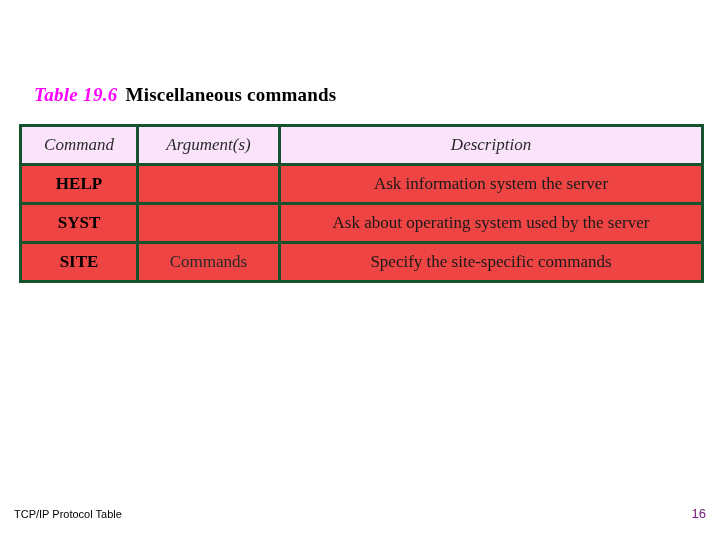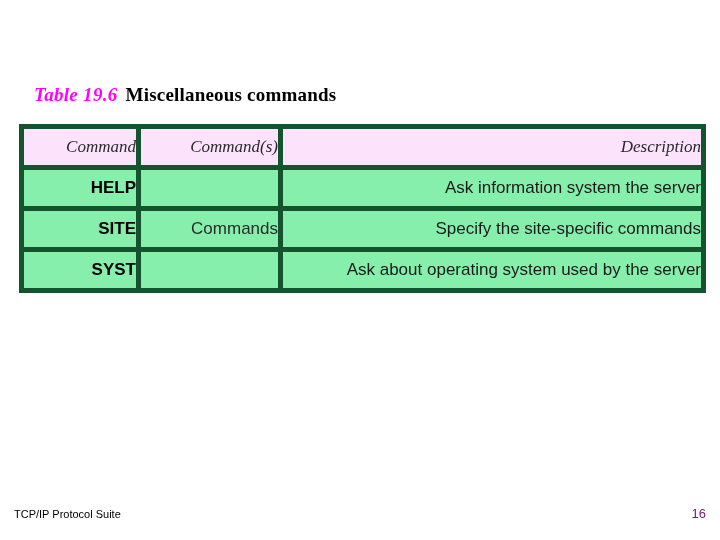--- a/index.html
+++ b/index.html
@@ -44,40 +44,39 @@
   }
   table.cmd-table {
     position: absolute;
     left: 19px;
     top: 124px;
     width: 682px;
     border-collapse: collapse;
     table-layout: fixed;
   }
   table.cmd-table td, table.cmd-table th {
-    border: 5px solid #14532d;
+    border: 3px solid #14532d;
     padding: 0;
     margin: 0;
-    text-align: right;
   }
   thead th {
     background: #fbe4fb;
     height: 36px;
     font-family: "Liberation Serif", serif;
     font-style: italic;
     font-weight: normal;
     font-size: 17px;
     color: #2a2a2a;
     text-align: center;
     vertical-align: middle;
   }
   tbody td {
-    background: #86efac;
+    background: #ef4444;
     height: 36px;
-    font-family: Liberation Sans, sans-serif;
+    font-family: Liberation Serif, serif;
     font-size: 17px;
     color: #000000;
     text-align: center;
     vertical-align: middle;
   }
   tbody td.col-command {
     font-weight: bold;
     font-size: 17px;
   }
   tbody td.col-arg {
@@ -121,39 +120,39 @@
 
   <table class="cmd-table">
     <colgroup>
       <col class="col-w-command">
       <col class="col-w-arg">
       <col class="col-w-desc">
     </colgroup>
     <thead>
       <tr>
         <th>Command</th>
-        <th>Command(s)</th>
+        <th>Argument(s)</th>
         <th>Description</th>
       </tr>
     </thead>
     <tbody>
       <tr>
         <td class="col-command">HELP</td>
         <td class="col-arg"></td>
         <td class="col-desc">Ask information system the server</td>
       </tr>
       <tr>
+        <td class="col-command">SYST</td>
+        <td class="col-arg"></td>
+        <td class="col-desc">Ask about operating system used by the server</td>
+      </tr>
+      <tr>
         <td class="col-command">SITE</td>
         <td class="col-arg">Commands</td>
         <td class="col-desc">Specify the site-specific commands</td>
       </tr>
-      <tr>
-        <td class="col-command">SYST</td>
-        <td class="col-arg"></td>
-        <td class="col-desc">Ask about operating system used by the server</td>
-      </tr>
     </tbody>
   </table>
 
-  <div class="footer-left">TCP/IP Protocol Suite</div>
+  <div class="footer-left">TCP/IP Protocol Table</div>
   <div class="footer-right">16</div>
 
 </div>
 
 </body></html>

